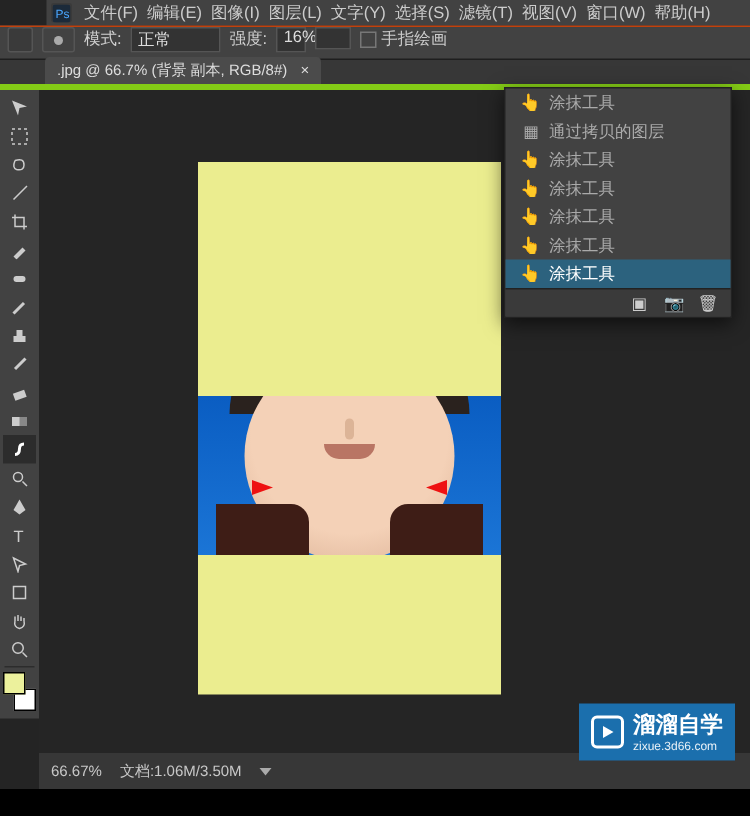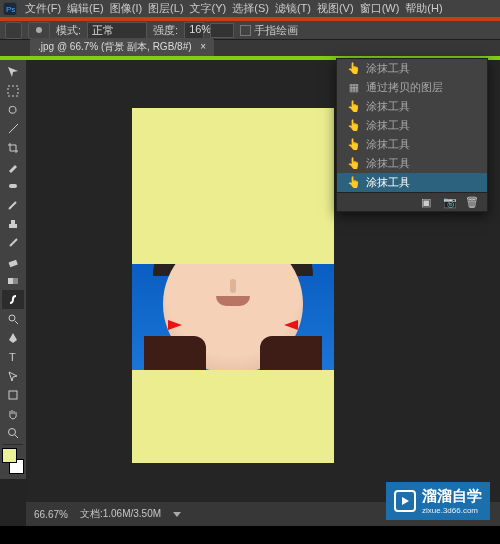--- a/index.html
+++ b/index.html
@@ -1,25 +1,25 @@
 <!DOCTYPE html>
 <html><head>
 <meta charset="utf-8">
 <style>
   * { margin: 0; padding: 0; box-sizing: border-box; font-family: "Microsoft YaHei", Arial, sans-serif; }
   body { width: 500px; height: 544px; background: #242424; overflow: hidden; position: relative; color: #ccc; font-size: 11px; }
 
   
-  .menubar { height: 17px; background: #424242; display: flex; align-items: center; gap: 2px; padding-left: 3px; }
+  .menubar { height: 17px; background: #424242; display: flex; align-items: center; gap: 2px; padding-left: 3px; margin-left: 31px; }
   .menubar .logo { width: 14px; height: 13px; background: #3a3a3a; border-radius: 2px; margin-right: 4px; display:flex; align-items:center; justify-content:center;}
   .menubar .logo svg{display:block;}
   .menubar span { padding: 0 2px; }
 
   
-  .optionsbar { height: 23px; background: #424242; border-top: 4px solid #c2410c; border-bottom: 1px solid #1e1e1e; display: flex; align-items: center; gap: 6px; padding: 0 5px; }
+  .optionsbar { height: 23px; background: #424242; border-top: 1px solid #c2410c; border-bottom: 1px solid #1e1e1e; display: flex; align-items: flex-start; gap: 6px; padding: 0 5px; }
   .optionsbar .tool-ico { width: 17px; height: 17px; background: #3a3a3a; border: 1px solid #555; border-radius: 2px; }
   .optionsbar .brush-dot { width: 22px; height: 17px; border: 1px solid #555; border-radius: 2px; display:flex; align-items:center; justify-content:center;}
   .optionsbar label { color: #d0d0d0; }
   .select { height: 17px; background: #333; border: 1px solid #555; color: #ddd; padding: 0 4px; font-size: 11px; }
   .num { width: 20px; }
   .chip { width: 24px; height: 15px; border: 1px solid #555; background: #333; display:inline-block;}
   .cb { width: 11px; height: 11px; border: 1px solid #777; display: inline-block; vertical-align: middle; margin-right: 3px; }
 
   
   .tabbar { height: 20px; background: #373737; border-bottom: 4px solid #84cc16; display: flex; align-items: flex-end; padding-left: 30px;}
@@ -62,21 +62,21 @@
   .fico { width:14px; height:12px; color:#ccc; }
 
   
   .status { position: absolute; left: 26px; right: 0; bottom: 18px; height: 16px; background: #373737; display: flex; align-items: center; gap: 12px; padding: 12px 8px; font-size: 10px; color:#c8c8c8;}
   .status .tri { width:0;height:0;border-left:4px solid transparent;border-right:4px solid transparent;border-top:5px solid #aaa;}
 
   
   .bottom-strip { position:absolute; left:0; right:0; bottom:0; height:18px; background:#000; }
 
   
-  .wm { position:absolute; right:10px; bottom:24px; background:#1b6fad; color:#fff; padding:5px 8px; display:flex; gap:6px; align-items:center;}
+  .wm { position:absolute; right:10px; bottom:37px; background:#1b6fad; color:#fff; padding:5px 8px; display:flex; gap:6px; align-items:center;}
   .wm .logo { width:22px; height:22px; border:2px solid #fff; border-radius:4px; display:flex;align-items:center;justify-content:center;}
   .wm .big { font-size:15px; font-weight:bold;}
   .wm .small { font-size:8px; opacity:.9;}
 </style>
 </head>
 <body>
 
 <div class="menubar">
   <div class="logo">
     <svg width="12" height="12">

